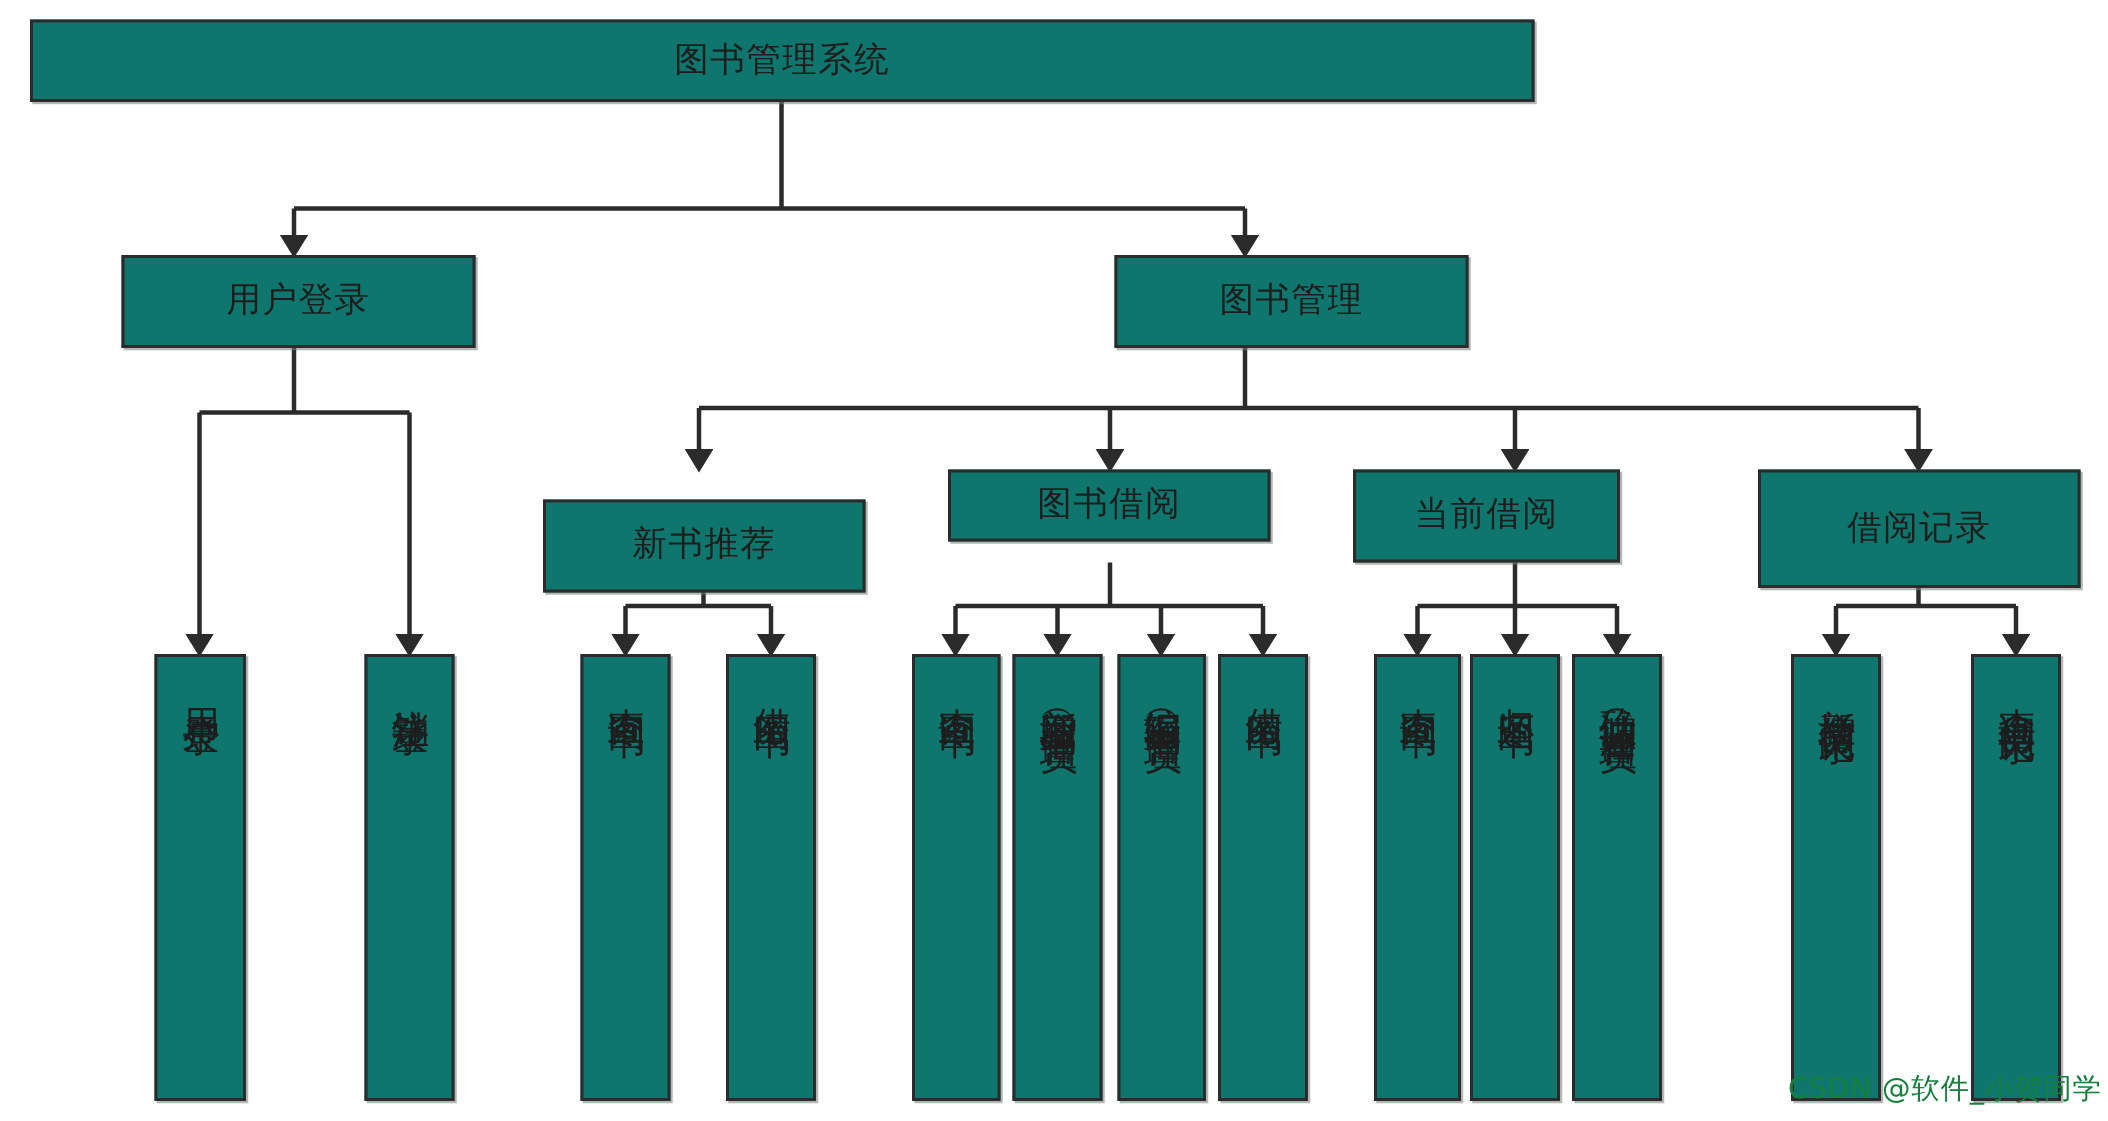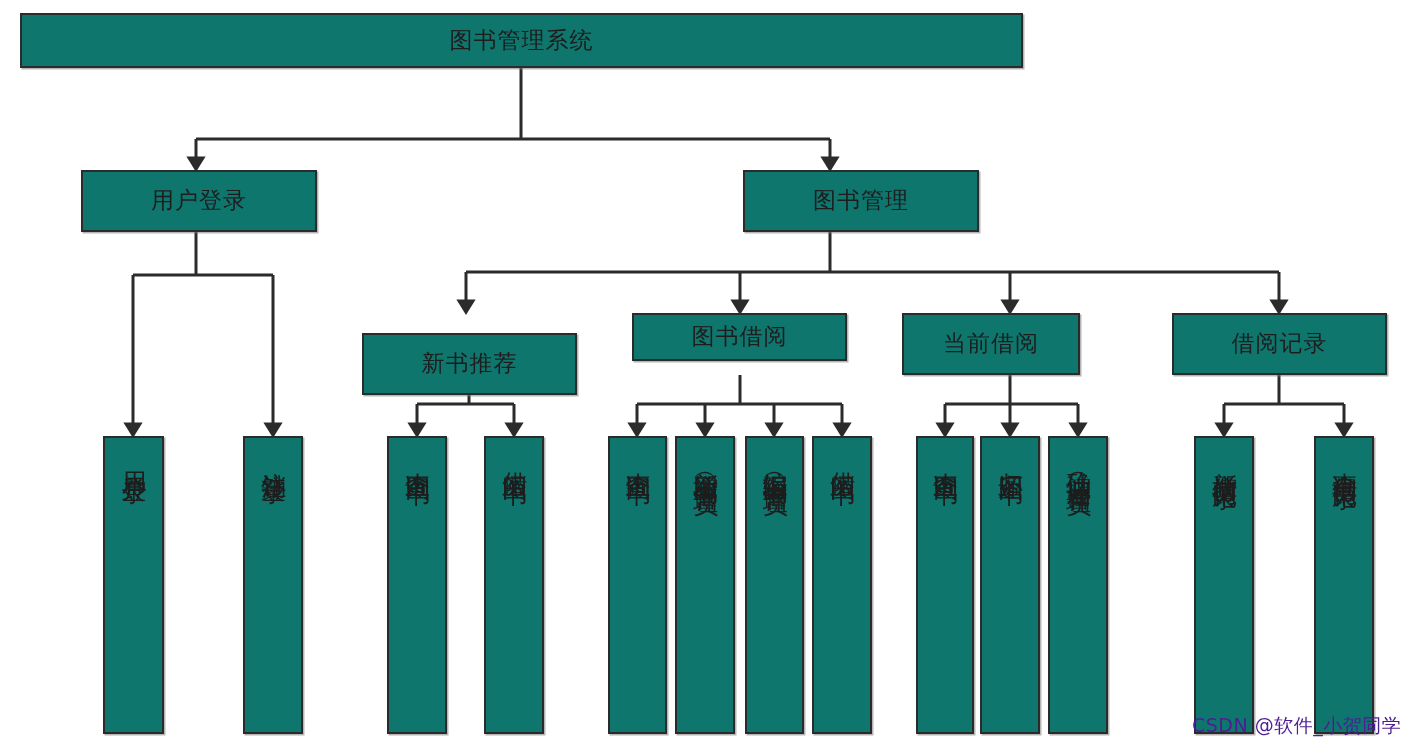--- a/index.html
+++ b/index.html
@@ -58,21 +58,21 @@
     writing-mode: vertical-rl;
     text-orientation: upright;
     font-size: 25px;
     line-height: 1.05;
     letter-spacing: 3px;
     white-space: normal;
     max-height: 100%;
   }
   .watermark {
     position: absolute;
-    color: #4c1d95;
+    color: #15803d;
     font-size: 19px;
     letter-spacing: 0.5px;
     white-space: nowrap;
     user-select: none;
   }
 </style>
 </head>
 <body>
 
 <div id="diagram-root">
@@ -140,21 +140,21 @@
 
   <div class="node horiz" style="left:362px; top:313px; width:215px; height:62px;margin-top:20px;">
     <span class="node-label">新书推荐</span>
   </div>
   <div class="node horiz" style="left:632px; top:313px; width:215px; height:48px;">
     <span class="node-label">图书借阅</span>
   </div>
   <div class="node horiz" style="left:902px; top:313px; width:178px; height:62px;">
     <span class="node-label">当前借阅</span>
   </div>
-  <div class="node horiz" style="left:1172px; top:313px; width:215px; height:62px;">
+  <div class="node horiz" style="left:1172px; top:313px; width:215px; height:79px;">
     <span class="node-label">借阅记录</span>
   </div>
 
   <div class="node vert" style="left:103px; top:436px; width:61px; height:298px;">
     <span class="node-label">用户登录</span>
   </div>
   <div class="node vert" style="left:243px; top:436px; width:60px; height:298px;">
     <span class="node-label">注销登录</span>
   </div>
 

